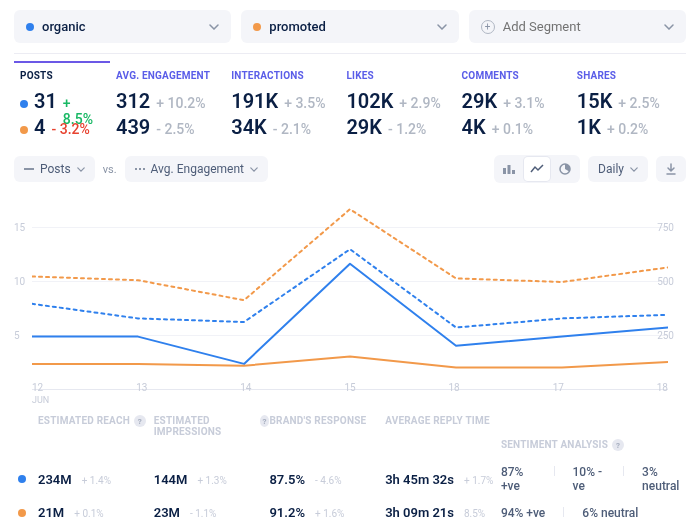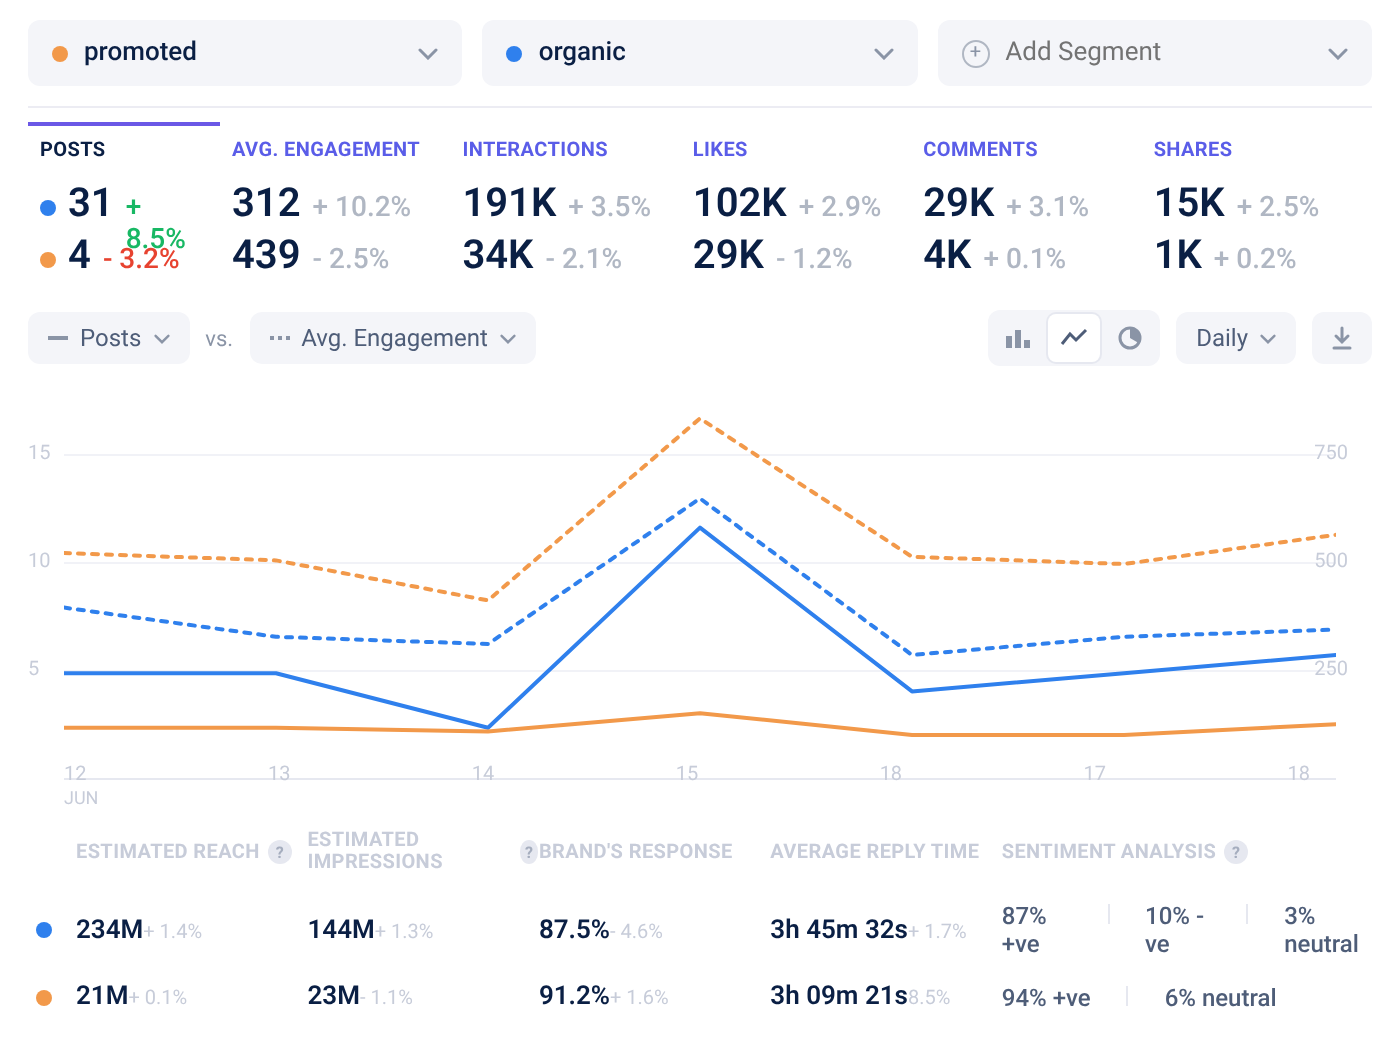--- a/index.html
+++ b/index.html
@@ -43,60 +43,60 @@
   .icongrp { display: flex; gap: 2px; background: #f4f5f9; border-radius: 6px; padding: 2px; }
   .iconbtn { width: 26px; height: 24px; display: flex; align-items: center; justify-content: center; border-radius: 4px; color: #8a94a6; cursor: pointer; }
   .iconbtn.active { background: #fff; color: #4e5d78; box-shadow: 0 0 0 1px #e6e8f0; }
   .lastbtn { width: 30px; height: 26px; display: flex; align-items: center; justify-content: center; background: #f4f5f9; border-radius: 6px; color: #8a94a6; cursor: pointer; }
 
   
   .chartwrap { position: relative; height: 200px; margin: 8px 14px 0 14px; }
   .ylab { position: absolute; left: 0; font-size: 10px; color: #c7ccd9; transform: translateY(-50%); }
   .ylabR { position: absolute; right: 12px; font-size: 10px; color: #c7ccd9; transform: translateY(-50%); }
   .gridline { position: absolute; left: 18px; right: 18px; height: 1px; background: #f1f2f7; }
-  .xlabs { position: absolute; left: 18px; right: 31px; bottom: -2px; display: flex; justify-content: space-between; font-size: 10px; color: #c7ccd9; }
+  .xlabs { position: absolute; left: 18px; right: 18px; bottom: -2px; display: flex; justify-content: space-between; font-size: 10px; color: #c7ccd9; }
   .xmonth { position: absolute; left: 18px; bottom: -14px; font-size: 9px; color: #c7ccd9; }
   svg.plot { position: absolute; left: 18px; right: 18px; top: 0; bottom: 18px; width: calc(100% - 36px); height: calc(100% - 18px); }
 
   
   .table { margin: 24px 14px 0 14px; }
   .thead { display: flex; padding: 0 0 8px 24px; font-size: 10px; color: #c7ccd9; font-weight: 700; letter-spacing: .2px; }
-  .thead .th { display: flex; align-items: center; gap: 4px; }
+  .thead .th { display: flex; align-items: flex-start; gap: 4px; }
   .qmark { width: 12px; height: 12px; border-radius: 50%; background: #e6e8f0; display: inline-flex; align-items: center; justify-content: center; font-size: 8px; color: #a5adbe; }
-  .th.sent { flex: 1.6; }
+  .th.sent { flex: 1.6; margin-top: 24px; }
   .th:not(.sent) { flex: 1; }
   .trow { display: flex; align-items: center; padding: 6px 0 6px 0; }
   .trow .dot { width: 8px; height: 8px; border-radius: 50%; margin: 0 12px 0 4px; }
-  .cell { flex: 1; display: flex; align-items: baseline; gap: 0; }
+  .cell { flex: 1; display: flex; align-items: baseline; gap: 10px; }
   .cell.sent { flex: 1.6; gap: 18px; }
   .cell .v { font-size: 13px; font-weight: 600; color: #0a1f44; }
   .cell .d { font-size: 10px; color: #c7ccd9; }
   .sentpart { font-size: 12px; color: #4e5d78; font-weight: 500; }
   .sep { width: 1px; height: 10px; background: #e6e8f0; }
 
   .chev svg { display: block; }
 </style>
 </head>
 <body>
 
 <div class="root">
 
   <div class="segrow">
     <div class="seg">
+      <span class="dot" style="background:#2f80ed"></span>
+      <span class="label">organic</span>
+      <span class="chev">
+          <svg width="10" height="6" viewBox="0 0 10 6">
+            <path d="M1 1l4 4 4-4" fill="none" stroke="currentColor" stroke-width="1.5" stroke-linecap="round"></path>
+          </svg>
+        </span>
+    </div>
+    <div class="seg">
       <span class="dot" style="background:#f2994a"></span>
       <span class="label">promoted</span>
-      <span class="chev">
-          <svg width="10" height="6" viewBox="0 0 10 6">
-            <path d="M1 1l4 4 4-4" fill="none" stroke="currentColor" stroke-width="1.5" stroke-linecap="round"></path>
-          </svg>
-        </span>
-    </div>
-    <div class="seg">
-      <span class="dot" style="background:#2f80ed"></span>
-      <span class="label">organic</span>
       <span class="chev">
           <svg width="10" height="6" viewBox="0 0 10 6">
             <path d="M1 1l4 4 4-4" fill="none" stroke="currentColor" stroke-width="1.5" stroke-linecap="round"></path>
           </svg>
         </span>
     </div>
     <div class="seg add">
       <span class="plus">+</span>
       <span class="label">Add Segment</span>
       <span class="chev">

